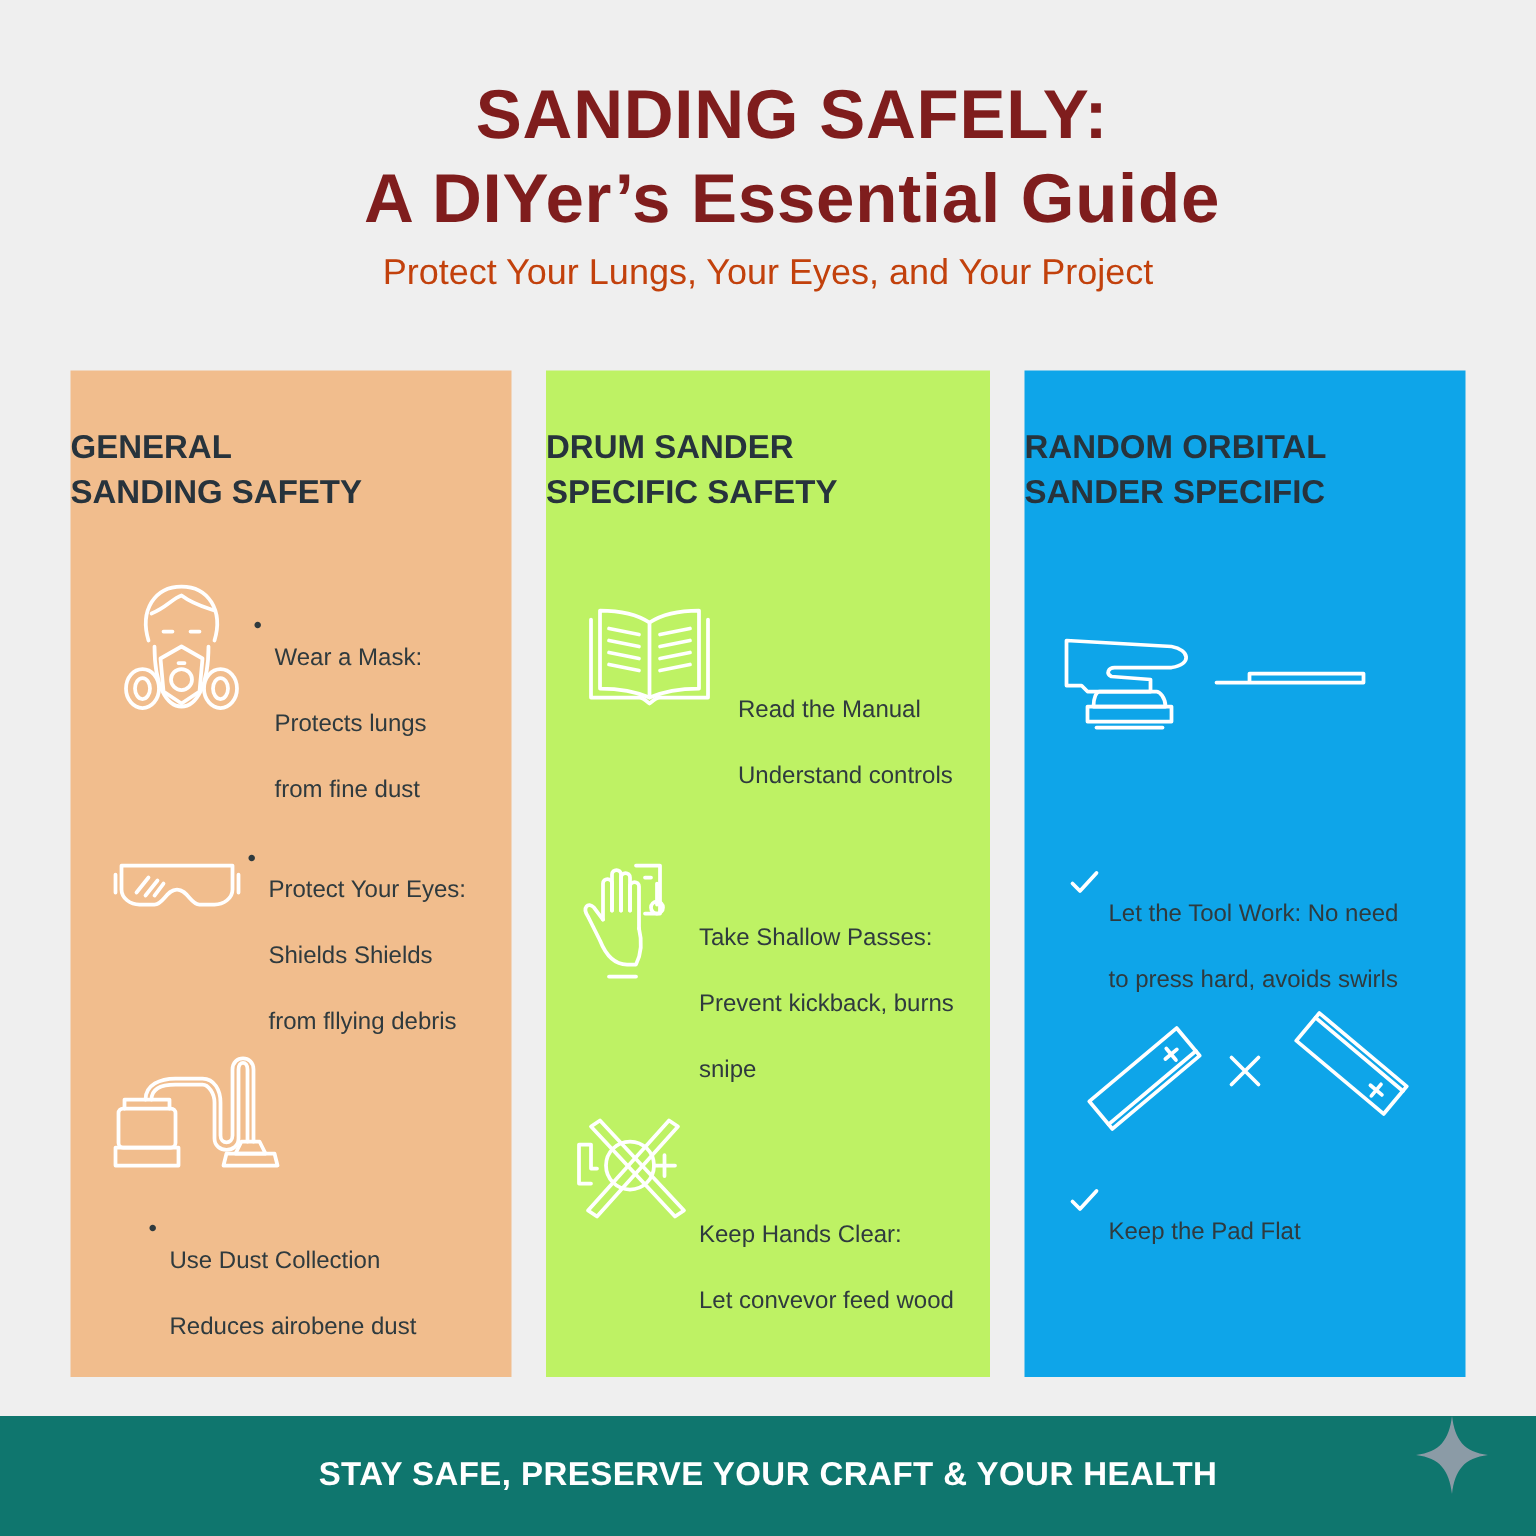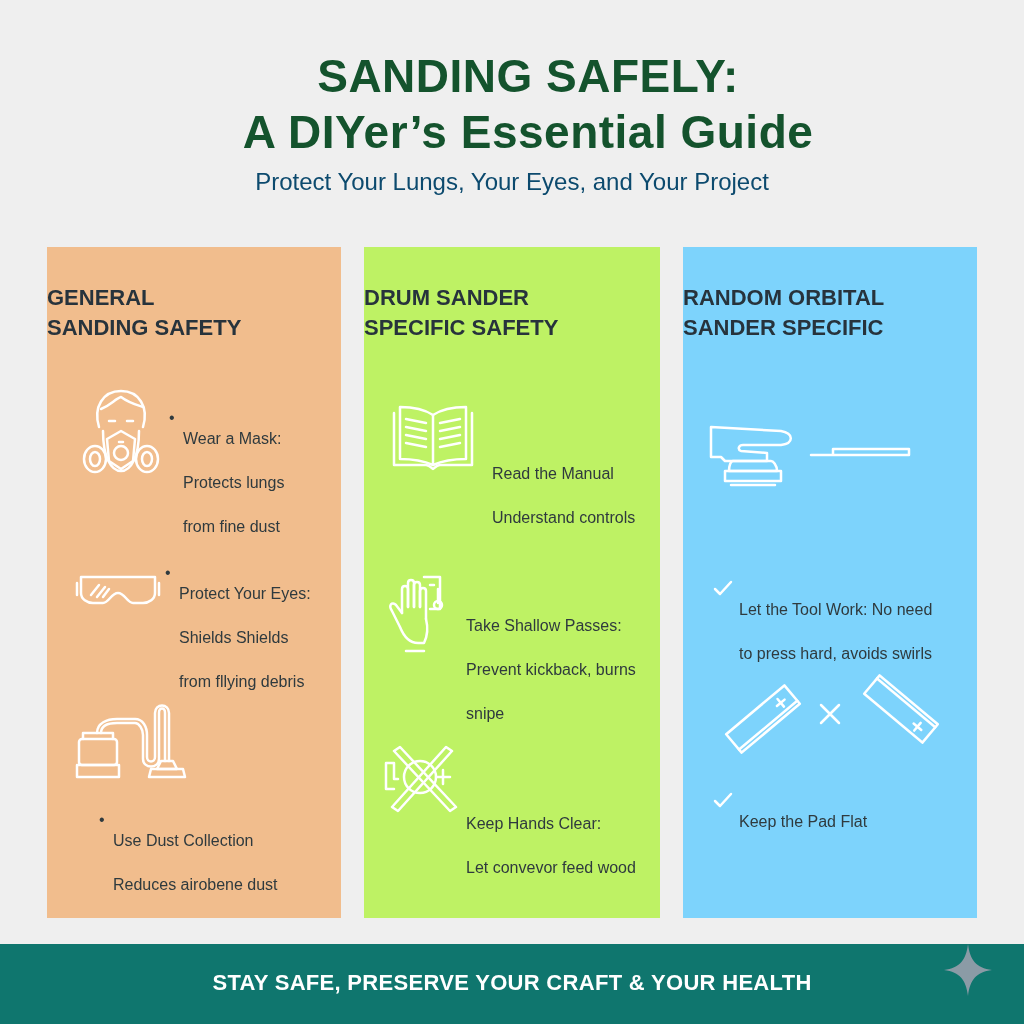--- a/index.html
+++ b/index.html
@@ -5,34 +5,34 @@
   * { margin: 0; padding: 0; box-sizing: border-box; }
   html, body { width: 1024px; height: 1024px; overflow: hidden; }
   body {
     background: #efefef;
     font-family: "Liberation Sans", "DejaVu Sans", sans-serif;
     color: #2a3642;
     position: relative;
   }
   .title {
     position: absolute; left: 0; width: 1024px; text-align: center;
-    font-weight: 700; color: #14532d; letter-spacing: 0.5px; padding-left: 32px;
+    font-weight: 700; color: #7f1d1d; letter-spacing: 0.5px; padding-left: 32px;
   }
   .title.l1 { top: 50px; font-size: 46px; line-height: 52px; }
   .title.l2 { top: 104px; font-size: 46px; line-height: 56px; }
   .subtitle {
     position: absolute; top: 168px; left: 0; width: 1024px; text-align: center;
-    font-size: 24px; color: #0c4a6e;
+    font-size: 24px; color: #c2410c;
   }
   .col {
     position: absolute; top: 247px; height: 671px;
   }
   .col.c1 { left: 47px; width: 294px; background: #f1bd8d; }
   .col.c2 { left: 364px; width: 296px; background: #bef264; }
-  .col.c3 { left: 683px; width: 294px; background: #7dd3fc; }
+  .col.c3 { left: 683px; width: 294px; background: #0ea5e9; }
   .col-head {
     position: absolute; top: 36px; left: 0; width: 100%; 
     font-weight: 700; font-size: 22px; line-height: 30px; color: #27333c;
   }
   .icon { position: absolute; }
   .icon svg { display: block; overflow: visible; }
   .txt {
     position: absolute; font-size: 16px; line-height: 23px; color: #2f3a3e;
   }
   .txt .line { display: block; white-space: nowrap; margin-top: 21px; }

